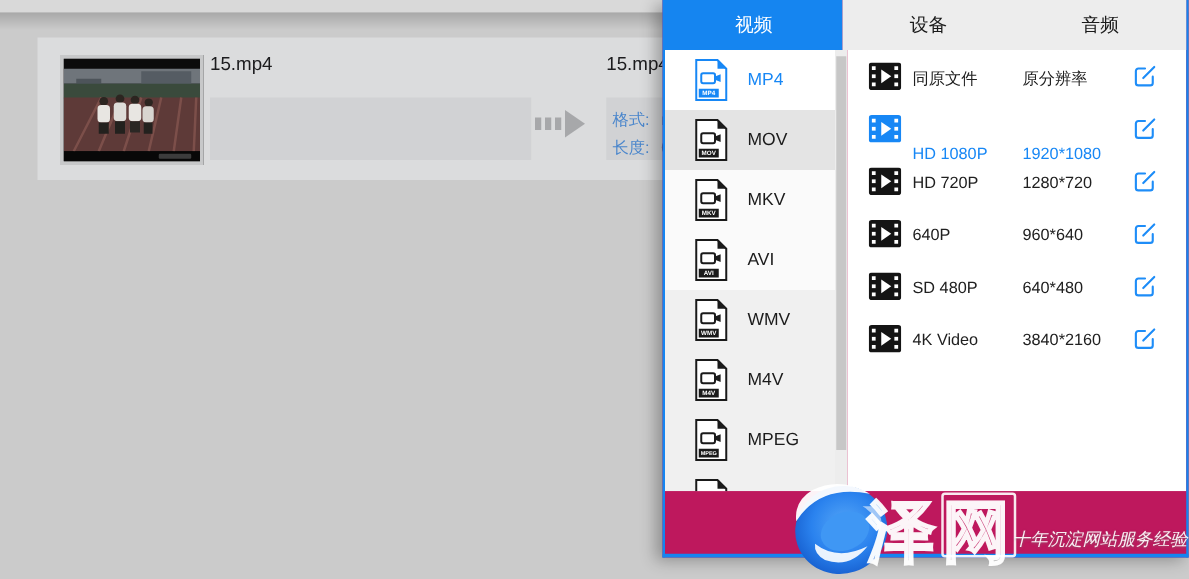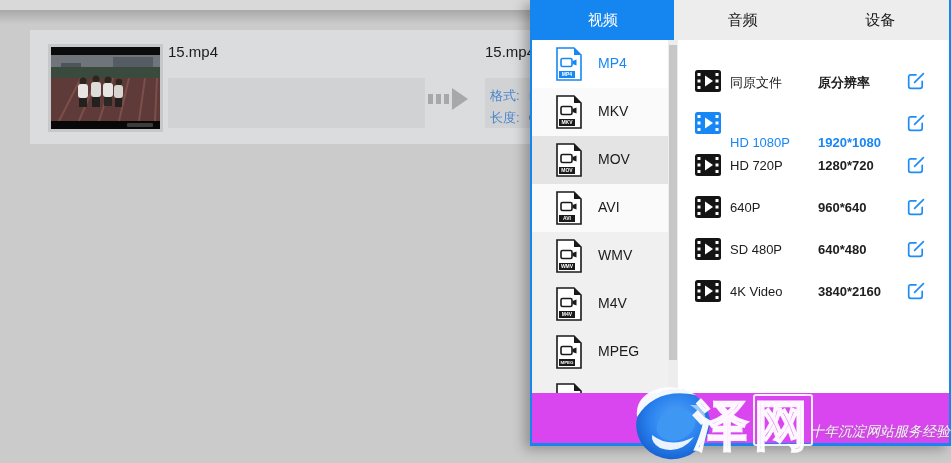--- a/index.html
+++ b/index.html
@@ -30,21 +30,21 @@
   .w39 { width:39px; } .w51 { width:51px; } .w54 { width:54px; }
 
   .conv-arrow { position:absolute; left:398px; top:58px; width:50px; height:22px; }
   .conv-arrow .bar { position:absolute; top:6px; width:5px; height:10px; background:#a7a8aa; }
   .conv-arrow .b1 { left:0; } .conv-arrow .b2 { left:8px; } .conv-arrow .b3 { left:16px; }
   .conv-arrow .tri { position:absolute; left:24px; top:0; width:0; height:0;
                      border-top:11px solid transparent; border-bottom:11px solid transparent;
                      border-left:16px solid #a7a8aa; }
 
   
-  .popup { position:absolute; left:530px; top:0; width:421px; height:446px; background:#d946ef;
+  .popup { position:absolute; left:530px; top:0; width:421px; height:446px; background:#be185d;
            border-left:2px solid #1585f0; border-right:2px solid #1585f0; border-bottom:3px solid #1585f0;
            box-shadow:-5px 3px 12px rgba(0,0,0,.30); }
   .tabbar { display:flex; height:40px; }
   .tab { height:40px; display:flex; align-items:center; justify-content:center;
          font-size:15px; color:#1a1a1a; background:#ededed; flex:1; cursor:default; }
   .tab.active { background:#1585f0; color:#fff; flex:none; width:142px; }
 
   .popup-body { position:relative; height:353px; overflow:hidden; }
 
   .format-list { position:absolute; left:0; top:0; width:136px; height:353px; background:#f0f0f0; overflow:hidden; }
@@ -52,25 +52,25 @@
   .fmt-row .ficon { position:absolute; left:23px; top:7px; }
   .fmt-row .flabel { position:absolute; left:66px; top:15px; font-size:14px; color:#1b1b1b; }
   .fmt-row.selected { background:#ffffff; }
   .fmt-row.selected .flabel { color:#1787f5; }
   .fmt-row.hovered { background:#e4e4e4; }
   .fmt-row.lite { background:#fafafa; }
 
   .fmt-scrollbar { position:absolute; left:136px; top:0; width:10px; height:353px; background:#ededed; }
   .fmt-scrollbar .thumb-bar { position:absolute; left:1px; top:5px; width:8px; height:315px; background:#c7c7c7; }
 
-  .preset-list { position:absolute; left:146px; top:0; width:271px; height:353px; background:#fff; padding-top:20px; }
+  .preset-list { position:absolute; left:146px; top:0; width:271px; height:353px; background:#fff; padding-top:0; }
   .preset-row { position:relative; height:42px; }
   .preset-row .picon { position:absolute; left:17px; top:10px; color:#141414; }
   .preset-row .pname { position:absolute; left:52px; top:14px; font-size:13px; color:#202020; }
-  .preset-row .pres  { position:absolute; left:140px; top:14px; font-size:13px; color:#202020;font-weight:bold; }
+  .preset-row .pres  { position:absolute; left:140px; top:14px; font-size:13px; color:#202020; }
   .preset-row .pedit { position:absolute; left:228px; top:11px; color:#1e8df8; cursor:pointer; }
   .preset-row.selected .picon { color:#1787f5; }
   .preset-row.selected .pname, .preset-row.selected .pres { color:#1787f5;margin-top:19px; }
 
   .popup-footer { position:relative; height:50px; background:#efefef; border-top:1px solid #dedede; }
   .search-box { position:absolute; left:13px; top:10px; width:147px; height:26px; background:#fff;
                 border:1px solid #b9b9b9; display:flex; align-items:center; }
   .search-box svg { margin:0 5px 0 7px; flex:none; }
   .search-box input { border:none; outline:none; width:100px; font-size:13px; color:#333;
                       font-family:"Liberation Sans","DejaVu Sans",sans-serif; background:transparent; }
@@ -139,61 +139,61 @@
   <div class="out-title">15.mp4</div>
   <div class="meta-box meta-out">
     <div><span class="m-label w39">格式:</span><span class="m-value">mp4</span></div>
     <div><span class="m-label w39">长度:</span><span class="m-value">00:00:14</span></div>
   </div>
 </div>
 
 <div class="popup">
   <div class="tabbar">
     <div class="tab active">视频</div>
+    <div class="tab">设备</div>
     <div class="tab">音频</div>
-    <div class="tab">设备</div>
   </div>
 
   <div class="popup-body">
     <div class="format-list">
 
       <div class="fmt-row selected">
         <svg class="ficon" width="28" height="34" viewBox="0 0 28 34" style="color:#1787f5">
           <path d="M2 1 h17 l7 7 v25 h-24 z" fill="#fff" stroke="currentColor" stroke-width="1.6"></path>
           <path d="M19 1 l7 7 h-7 z" fill="currentColor"></path>
           <rect x="6" y="11.5" width="11" height="8" rx="1.5" fill="none" stroke="currentColor" stroke-width="1.6"></rect>
           <path d="M17.5 14 l4 -1.6 v6.2 l-4 -1.6 z" fill="currentColor"></path>
           <rect x="4" y="24" width="16" height="7" fill="currentColor"></rect>
           <text x="12" y="29.4" font-size="5" fill="#fff" text-anchor="middle" font-weight="bold">MP4</text>
         </svg>
         <span class="flabel">MP4</span>
       </div>
 
+      <div class="fmt-row hovered">
+        <svg class="ficon" width="28" height="34" viewBox="0 0 28 34" style="color:#1a1a1a">
+          <path d="M2 1 h17 l7 7 v25 h-24 z" fill="#fff" stroke="currentColor" stroke-width="1.6"></path>
+          <path d="M19 1 l7 7 h-7 z" fill="currentColor"></path>
+          <rect x="6" y="11.5" width="11" height="8" rx="1.5" fill="none" stroke="currentColor" stroke-width="1.6"></rect>
+          <path d="M17.5 14 l4 -1.6 v6.2 l-4 -1.6 z" fill="currentColor"></path>
+          <rect x="4" y="24" width="16" height="7" fill="currentColor"></rect>
+          <text x="12" y="29.4" font-size="5" fill="#fff" text-anchor="middle" font-weight="bold">MOV</text>
+        </svg>
+        <span class="flabel">MOV</span>
+      </div>
+
       <div class="fmt-row lite">
         <svg class="ficon" width="28" height="34" viewBox="0 0 28 34" style="color:#1a1a1a">
           <path d="M2 1 h17 l7 7 v25 h-24 z" fill="#fff" stroke="currentColor" stroke-width="1.6"></path>
           <path d="M19 1 l7 7 h-7 z" fill="currentColor"></path>
           <rect x="6" y="11.5" width="11" height="8" rx="1.5" fill="none" stroke="currentColor" stroke-width="1.6"></rect>
           <path d="M17.5 14 l4 -1.6 v6.2 l-4 -1.6 z" fill="currentColor"></path>
           <rect x="4" y="24" width="16" height="7" fill="currentColor"></rect>
           <text x="12" y="29.4" font-size="5" fill="#fff" text-anchor="middle" font-weight="bold">MKV</text>
         </svg>
         <span class="flabel">MKV</span>
-      </div>
-
-      <div class="fmt-row hovered">
-        <svg class="ficon" width="28" height="34" viewBox="0 0 28 34" style="color:#1a1a1a">
-          <path d="M2 1 h17 l7 7 v25 h-24 z" fill="#fff" stroke="currentColor" stroke-width="1.6"></path>
-          <path d="M19 1 l7 7 h-7 z" fill="currentColor"></path>
-          <rect x="6" y="11.5" width="11" height="8" rx="1.5" fill="none" stroke="currentColor" stroke-width="1.6"></rect>
-          <path d="M17.5 14 l4 -1.6 v6.2 l-4 -1.6 z" fill="currentColor"></path>
-          <rect x="4" y="24" width="16" height="7" fill="currentColor"></rect>
-          <text x="12" y="29.4" font-size="5" fill="#fff" text-anchor="middle" font-weight="bold">MOV</text>
-        </svg>
-        <span class="flabel">MOV</span>
       </div>
 
       <div class="fmt-row lite">
         <svg class="ficon" width="28" height="34" viewBox="0 0 28 34" style="color:#1a1a1a">
           <path d="M2 1 h17 l7 7 v25 h-24 z" fill="#fff" stroke="currentColor" stroke-width="1.6"></path>
           <path d="M19 1 l7 7 h-7 z" fill="currentColor"></path>
           <rect x="6" y="11.5" width="11" height="8" rx="1.5" fill="none" stroke="currentColor" stroke-width="1.6"></rect>
           <path d="M17.5 14 l4 -1.6 v6.2 l-4 -1.6 z" fill="currentColor"></path>
           <rect x="4" y="24" width="16" height="7" fill="currentColor"></rect>
           <text x="12" y="29.4" font-size="5" fill="#fff" text-anchor="middle" font-weight="bold">AVI</text>

